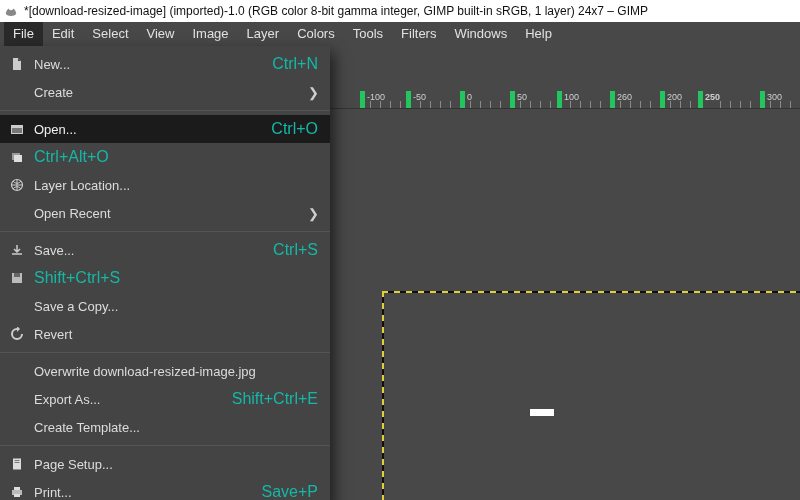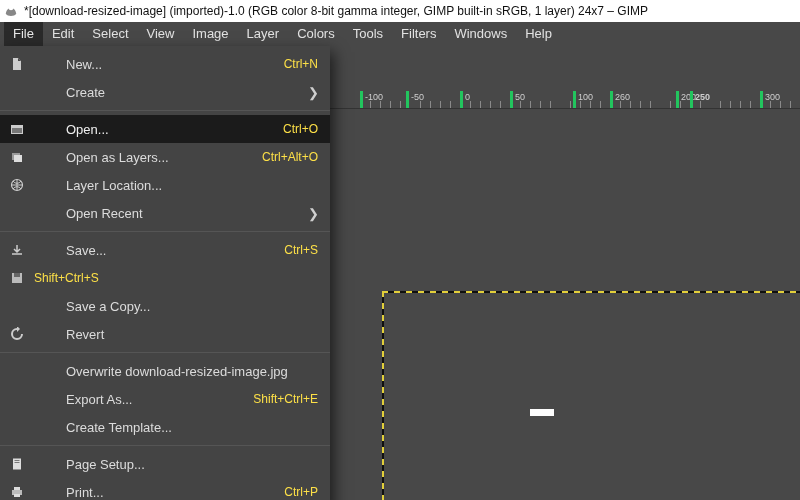--- a/index.html
+++ b/index.html
@@ -14,42 +14,42 @@
   
   .menubar { height: 24px; background: #484848; display: flex; align-items: stretch; padding-left: 4px; }
   .menubar .menu-item { padding: 0 9px; line-height: 24px; color: #e2e2e2; cursor: default; }
   .menubar .menu-item.open { background: #2a2a2a; color: #e8e8e8; }
 
   
   .workarea { position: relative; height: calc(500px - 22px - 24px); background: #484848; }
 
   
   .ruler-h { position: absolute; top: 45px; left: 330px; right: 0; height: 18px; background: #484848; border-bottom: 1px solid #333; overflow: hidden; }
-  .ruler-h .major { position: absolute; top: 0; height: 18px; border-left: 3px solid #22c55e; }
+  .ruler-h .major { position: absolute; top: 0; height: 18px; border-left: 5px solid #22c55e; }
   .ruler-h .major span { position: absolute; left: 2px; top: 1px; font-size: 9px; color: #cfcfcf; }
   .ruler-h .minor { position: absolute; top: 10px; height: 8px; border-left: 1px solid #8a8a8a; }
 
   
   .canvas-scroll { position: absolute; top: 63px; left: 330px; right: 0; bottom: 0; background: #484848; }
   .canvas-crop { position: absolute; inset: 0; overflow: hidden; }
   .canvas-ants { position: absolute; top: 182px; left: 52px; width: 1200px; height: 350px; }
   .canvas-ants .ant { position: absolute; background-image: linear-gradient(90deg,#e2cf3a 0 6px,#101010 6px 12px); background-size: 12px 2px; }
   .canvas-ants .ant.v { background-image: linear-gradient(180deg,#e2cf3a 0 6px,#101010 6px 12px); background-size: 2px 12px; }
   .canvas-ants .top { top:0; left:0; right:0; height:2px; }
   .canvas-ants .left { top:0; bottom:0; left:0; width:2px; }
   .canvas-white { position: absolute; top: 300px; left: 200px; width: 24px; height: 7px; background: #fdfdfd; }
 
   
   .dropdown { position: absolute; top: 0; left: 0; width: 330px; background: #444444; box-shadow: 4px 6px 14px rgba(0,0,0,0.6); padding: 4px 0; z-index: 10; }
   .item { display: flex; align-items: center; height: 28px; padding: 0 12px 0 8px; color: #dcdcdc; }
   .item.hover { background: #1b1b1b; color: #f0f0f0; justify-content: center; }
   .item .icon { width: 18px; height: 18px; margin-right: 8px; display: flex; align-items: center; justify-content: center; color: #c8c8c8; }
   .item .icon svg { width: 14px; height: 14px; }
-  .item .label { flex: 1; white-space: nowrap; margin-left: 32px; }
-  .item .accel { color: #fde047; font-size: 12px; }
+  .item .label { flex: 1; white-space: nowrap; }
+  .item .accel { color: #14b8a6; font-size: 16px; }
   .item .submenu-arrow { width: 10px; text-align: right; color: #cfcfcf; }
   .sep { height: 1px; margin: 4px 0; background: #555; }
 
 </style>
 </head>
 <body>
 
 <div class="titlebar">
   <span class="gimp-icon">
     <svg viewBox="0 0 16 16">
@@ -97,42 +97,42 @@
       <div class="minor" style="left: 150px;"></div>
       <div class="minor" style="left: 160px;"></div>
       <div class="minor" style="left: 170px;"></div>
       <div class="major" style="left: 180px;">
         <span>50</span>
       </div>
       <div class="minor" style="left: 190px;"></div>
       <div class="minor" style="left: 200px;"></div>
       <div class="minor" style="left: 210px;"></div>
       <div class="minor" style="left: 220px;"></div>
-      <div class="major" style="left: 243px;">
+      <div class="major" style="left: 227px;">
         <span>100</span>
       </div>
       <div class="minor" style="left: 240px;"></div>
       <div class="minor" style="left: 250px;"></div>
       <div class="minor" style="left: 260px;"></div>
       <div class="minor" style="left: 270px;"></div>
       <div class="major" style="left: 280px;">
         <span>260</span>
       </div>
       <div class="minor" style="left: 290px;"></div>
       <div class="minor" style="left: 300px;"></div>
       <div class="minor" style="left: 310px;"></div>
       <div class="minor" style="left: 320px;"></div>
-      <div class="major" style="left: 346px;">
+      <div class="major" style="left: 330px;">
         <span>200</span>
       </div>
       <div class="minor" style="left: 340px;"></div>
       <div class="minor" style="left: 350px;"></div>
       <div class="minor" style="left: 360px;"></div>
       <div class="minor" style="left: 370px;"></div>
-      <div class="major" style="left: 360px; font-weight: bold;">
+      <div class="major" style="left: 368px; font-weight: bold;">
         <span>250</span>
       </div>
       <div class="minor" style="left: 390px;"></div>
       <div class="minor" style="left: 400px;"></div>
       <div class="minor" style="left: 410px;"></div>
       <div class="minor" style="left: 420px;"></div>
       <div class="major" style="left: 430px;">
         <span>300</span>
       </div>
       <div class="minor" style="left: 440px;"></div>
@@ -182,21 +182,20 @@
       <span class="accel">Ctrl+O</span>
     </div>
 
     <div class="item">
       <span class="icon">
           <svg viewBox="0 0 14 14">
             <rect x="2" y="3" width="8" height="7" fill="#999"></rect>
             <rect x="4" y="5" width="8" height="7" fill="#ddd"></rect>
           </svg>
         </span>
-      <span class="label">Open as Layers...</span>
       <span class="accel">Ctrl+Alt+O</span>
     </div>
 
     <div class="item">
       <span class="icon">
           <svg viewBox="0 0 14 14">
             <circle cx="7" cy="7" r="5.5" fill="none" stroke="#ccc" stroke-width="1.2"></circle>
             <path d="M1.5 7h11M7 1.5v11M3 3c2 3 6 3 8 0M3 11c2-3 6-3 8 0" stroke="#ccc" stroke-width="1" fill="none"></path>
           </svg>
         </span>
@@ -279,17 +278,17 @@
 
     <div class="item">
       <span class="icon">
           <svg viewBox="0 0 14 14">
             <rect x="2" y="5" width="10" height="5" fill="#bbb"></rect>
             <rect x="4" y="2" width="6" height="3" fill="#ddd"></rect>
             <rect x="4" y="9" width="6" height="3" fill="#ddd"></rect>
           </svg>
         </span>
       <span class="label">Print...</span>
-      <span class="accel">Ctrl+P</span>
+      <span class="accel">Save+P</span>
     </div>
 
   </div>
 </div>
 
 </body></html>

